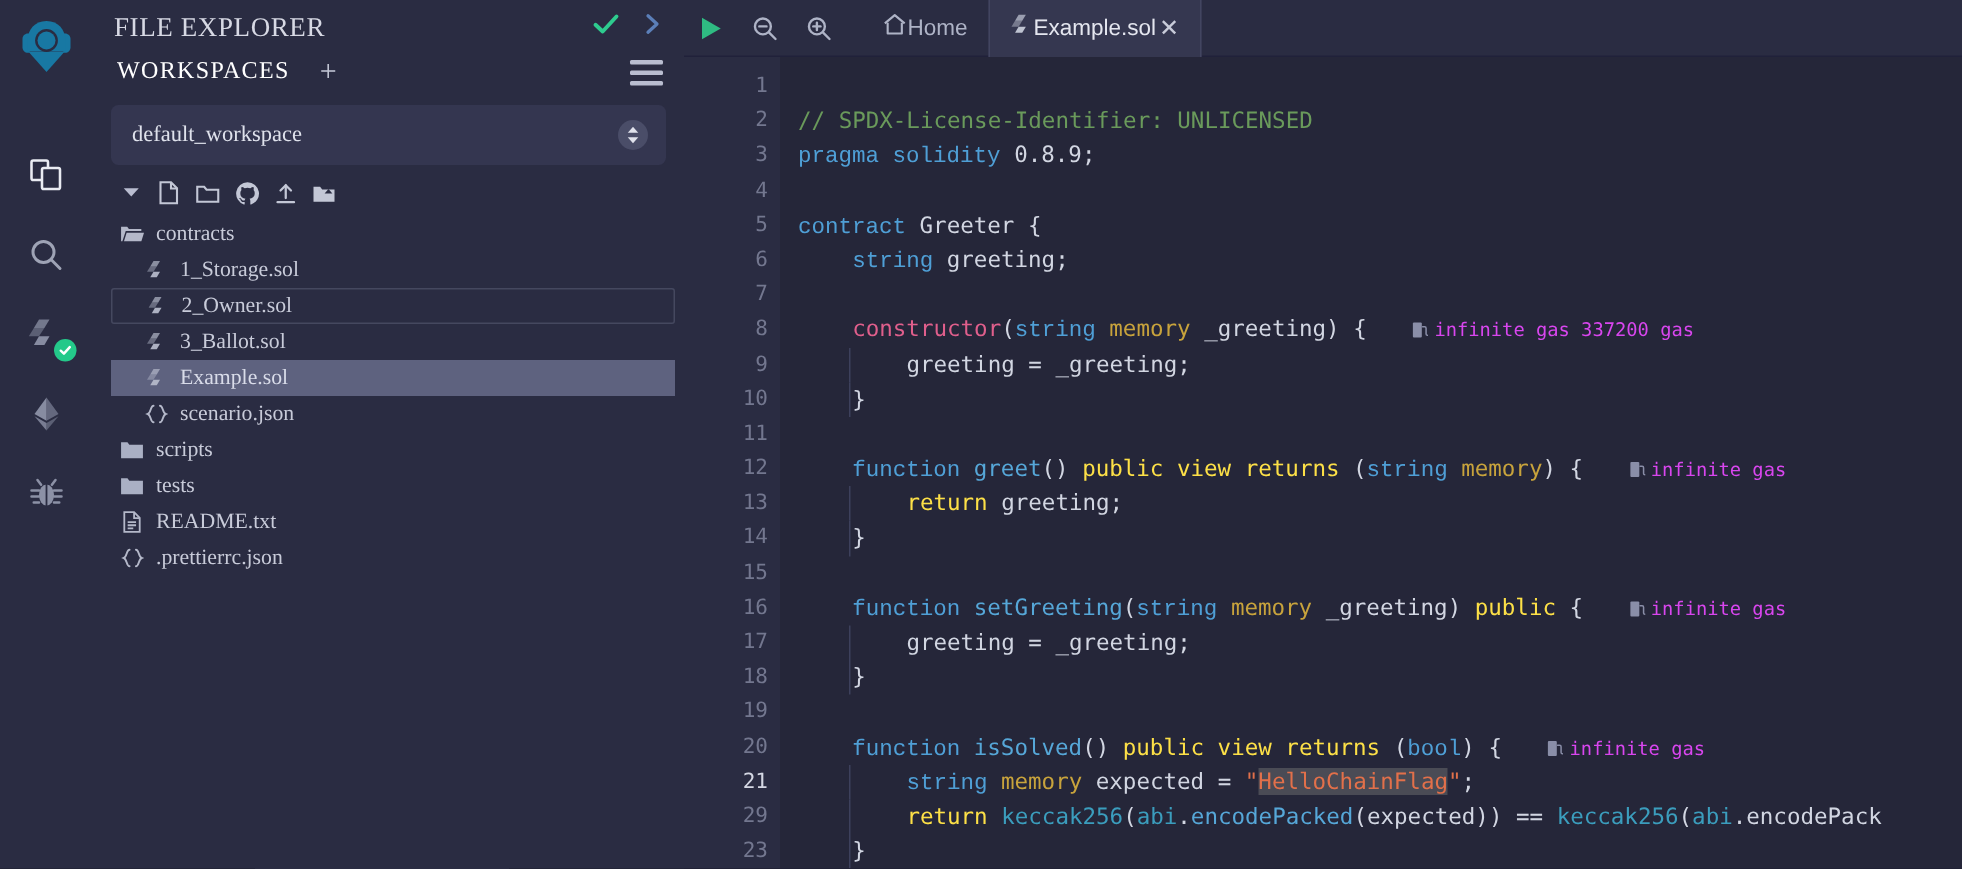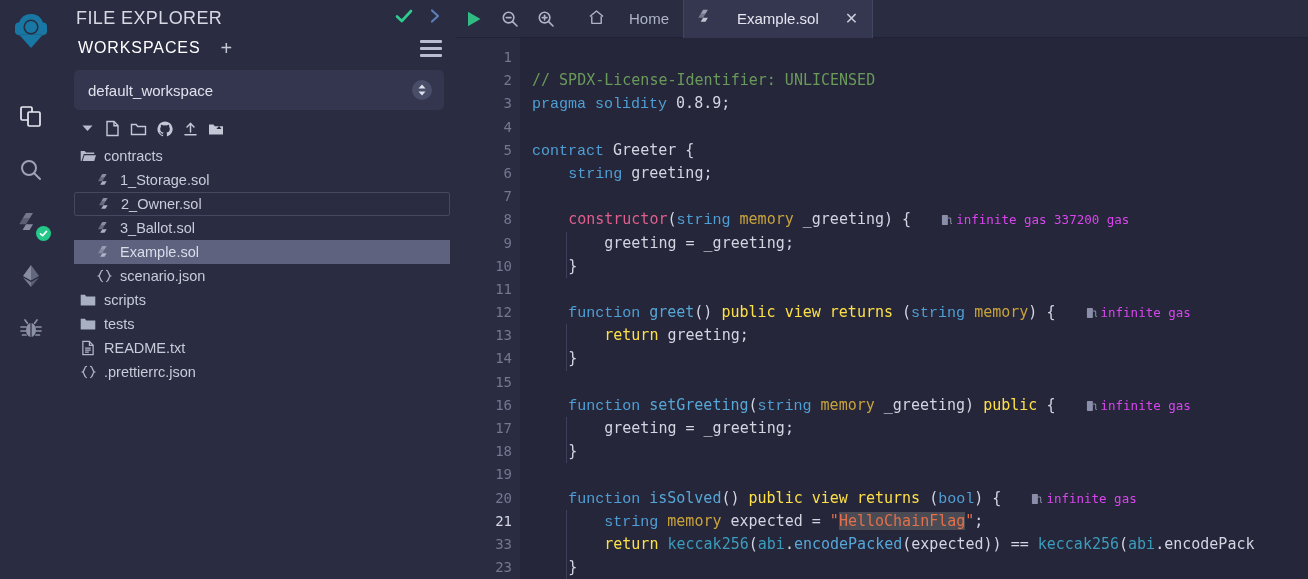--- a/index.html
+++ b/index.html
@@ -35,20 +35,21 @@
     background: #24c98a;
     display: flex; align-items: center; justify-content: center;
   }
 
   
   .panel {
     width: 394px; flex: 0 0 394px;
     background: #2a2c42;
     display: flex; flex-direction: column;
     position: relative;
+    font-family: Liberation Serif, serif;
   }
   .panel-head {
     display: flex; align-items: center;
     padding: 6px 14px 2px 14px;
     height: 32px;
   }
   .panel-title {
     font-size: 18px; letter-spacing: .4px;
     color: #d7d9e4; font-weight: 400; flex: 1;
   }
@@ -121,21 +122,21 @@
     background: #2a2c42;
     border-bottom: 1px solid #20213a;
   }
   .tb-btn {
     width: 36px; height: 38px;
     display: flex; align-items: center; justify-content: center;
     cursor: pointer;
   }
   .tb-gap { width: 10px; }
   .tab {
-    height: 38px; display: flex; align-items: center; gap: 24px;
+    height: 38px; display: flex; align-items: center; gap: 0;
     padding: 0 14px; cursor: pointer;
     color: #9aa0b6; font-size: 15px; text-align: center;
   }
   .tab.home { color: #aeb3c6; }
   .tab.active {
     background: #353750; color: #e4e6ef;
     border-left: 1px solid #424560; border-right: 1px solid #424560;
   }
   .tab .x { color: #c8cbd9; font-size: 16px; margin-left: 2px; }
 
@@ -520,21 +521,21 @@
           <div class="gline">16<span class="fold"><svg width="11" height="8" viewBox="0 0 11 8" fill="none" stroke="#5a5e78" stroke-width="1.5" stroke-linecap="round">
                 <polyline points="1.5,2 5.5,6 9.5,2"></polyline>
               </svg></span></div>
           <div class="gline">17</div>
           <div class="gline">18</div>
           <div class="gline">19</div>
           <div class="gline">20<span class="fold"><svg width="11" height="8" viewBox="0 0 11 8" fill="none" stroke="#5a5e78" stroke-width="1.5" stroke-linecap="round">
                 <polyline points="1.5,2 5.5,6 9.5,2"></polyline>
               </svg></span></div>
           <div class="gline cur">21</div>
-          <div class="gline">33</div>
+          <div class="gline">29</div>
           <div class="gline">23</div>
         </div>
       <div class="code"><div class="cline"></div><div class="cline"><span class="cm">// SPDX-License-Identifier: UNLICENSED</span></div><div class="cline"><span class="kw">pragma</span> <span class="kw">solidity</span> <span class="num">0.8.9</span><span class="pl">;</span></div><div class="cline"></div><div class="cline"><span class="kw">contract</span> <span class="pl">Greeter</span> <span class="pl">{</span></div><div class="cline">    <span class="kw">string</span> <span class="pl">greeting</span><span class="pl">;</span></div><div class="cline"></div><div class="cline">    <span class="pnk">constructor</span><span class="pl">(</span><span class="kw">string</span> <span class="mem">memory</span> <span class="pl">_greeting</span><span class="pl">)</span> <span class="pl">{</span><span class="gas">    <span><svg width="11" height="12" viewBox="0 0 12 13" fill="none" stroke="#8a8ea8" stroke-width="1.1">
                   <rect x="1" y="1" width="6.5" height="11" rx="0.8" fill="#8a8ea8" stroke="none"></rect>
                   <path d="M8 4.2h1.6a1 1 0 011 1v4.2a1 1 0 001 1" stroke-linecap="round"></path>
                 </svg></span>infinite gas 337200 gas</span></div><div class="cline">        <span class="pl">greeting</span> <span class="pl">=</span> <span class="pl">_greeting</span><span class="pl">;</span><span class="indent-guide"></span></div><div class="cline">    <span class="pl">}</span><span class="indent-guide"></span></div><div class="cline"></div><div class="cline">    <span class="kw">function</span> <span class="fn">greet</span><span class="pl">(</span><span class="pl">)</span> <span class="grn">public</span> <span class="grn">view</span> <span class="grn">returns</span> <span class="pl">(</span><span class="kw">string</span> <span class="mem">memory</span><span class="pl">)</span> <span class="pl">{</span><span class="gas">    <span><svg width="11" height="12" viewBox="0 0 12 13" fill="none" stroke="#8a8ea8" stroke-width="1.1">
                   <rect x="1" y="1" width="6.5" height="11" rx="0.8" fill="#8a8ea8" stroke="none"></rect>
                   <path d="M8 4.2h1.6a1 1 0 011 1v4.2a1 1 0 001 1" stroke-linecap="round"></path>
                 </svg></span>infinite gas</span></div><div class="cline">        <span class="grn">return</span> <span class="pl">greeting</span><span class="pl">;</span><span class="indent-guide"></span></div><div class="cline">    <span class="pl">}</span><span class="indent-guide"></span></div><div class="cline"></div><div class="cline">    <span class="kw">function</span> <span class="fn">setGreeting</span><span class="pl">(</span><span class="kw">string</span> <span class="mem">memory</span> <span class="pl">_greeting</span><span class="pl">)</span> <span class="grn">public</span> <span class="pl">{</span><span class="gas">    <span><svg width="11" height="12" viewBox="0 0 12 13" fill="none" stroke="#8a8ea8" stroke-width="1.1">
                   <rect x="1" y="1" width="6.5" height="11" rx="0.8" fill="#8a8ea8" stroke="none"></rect>

